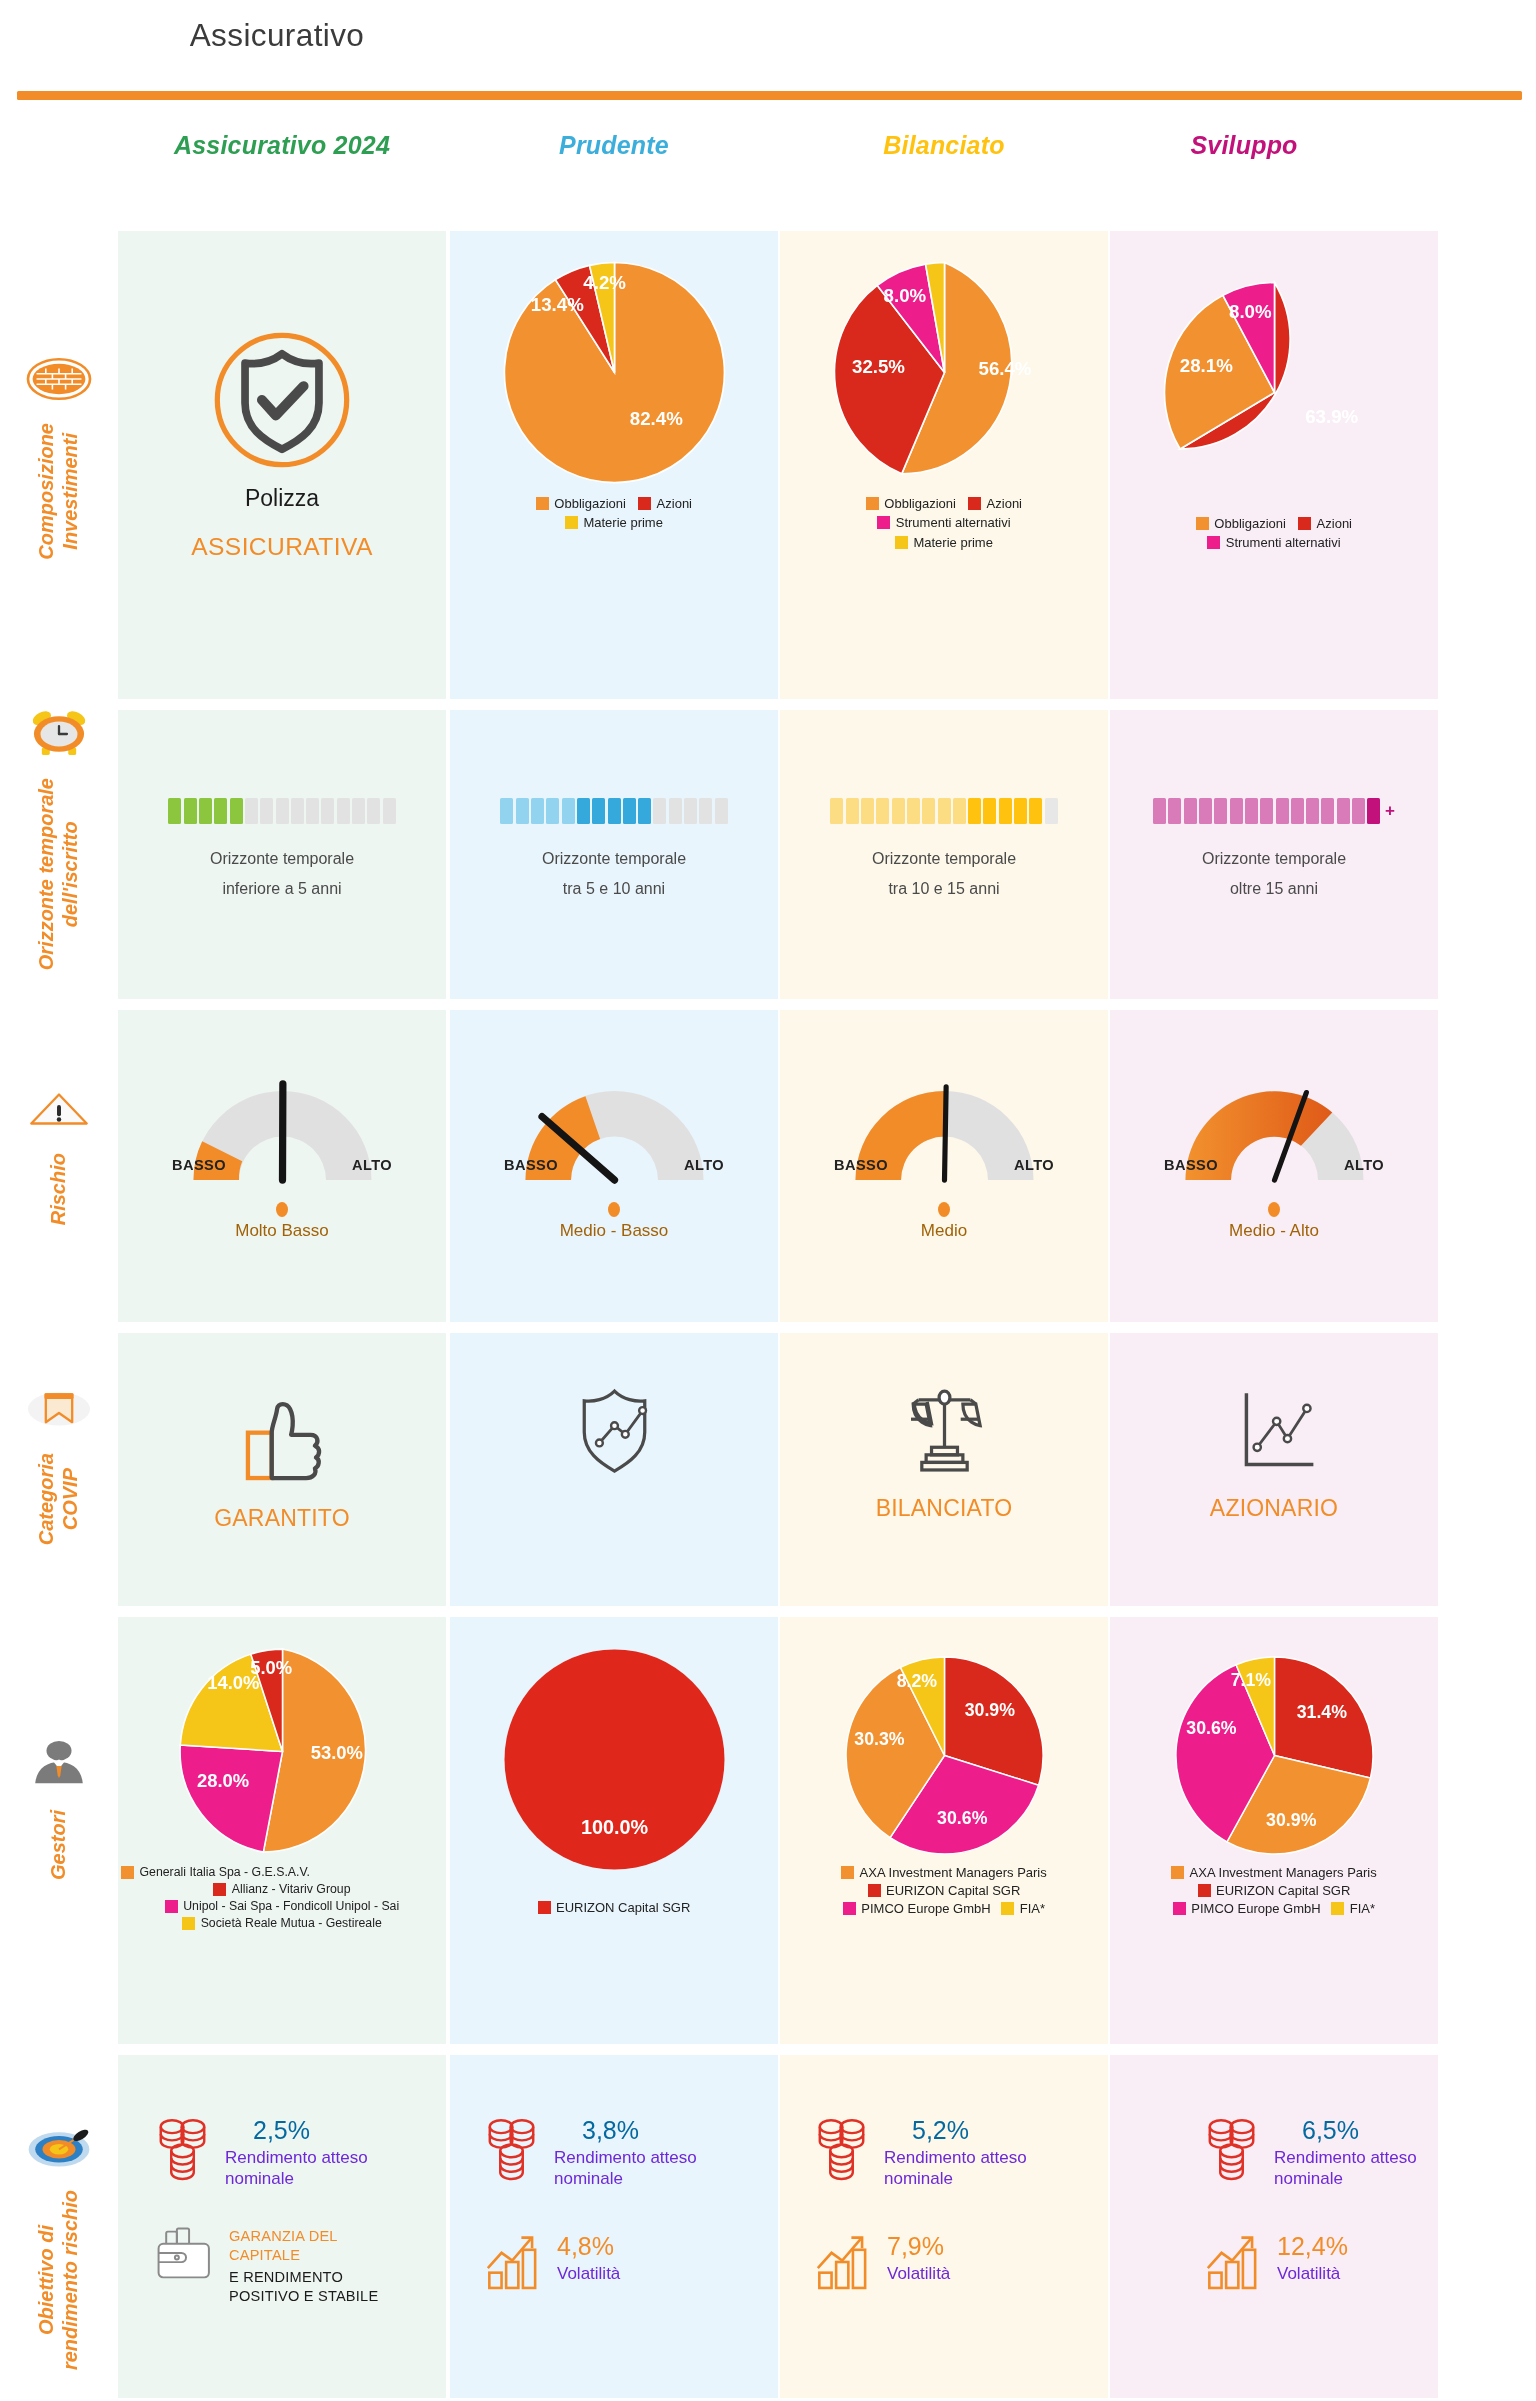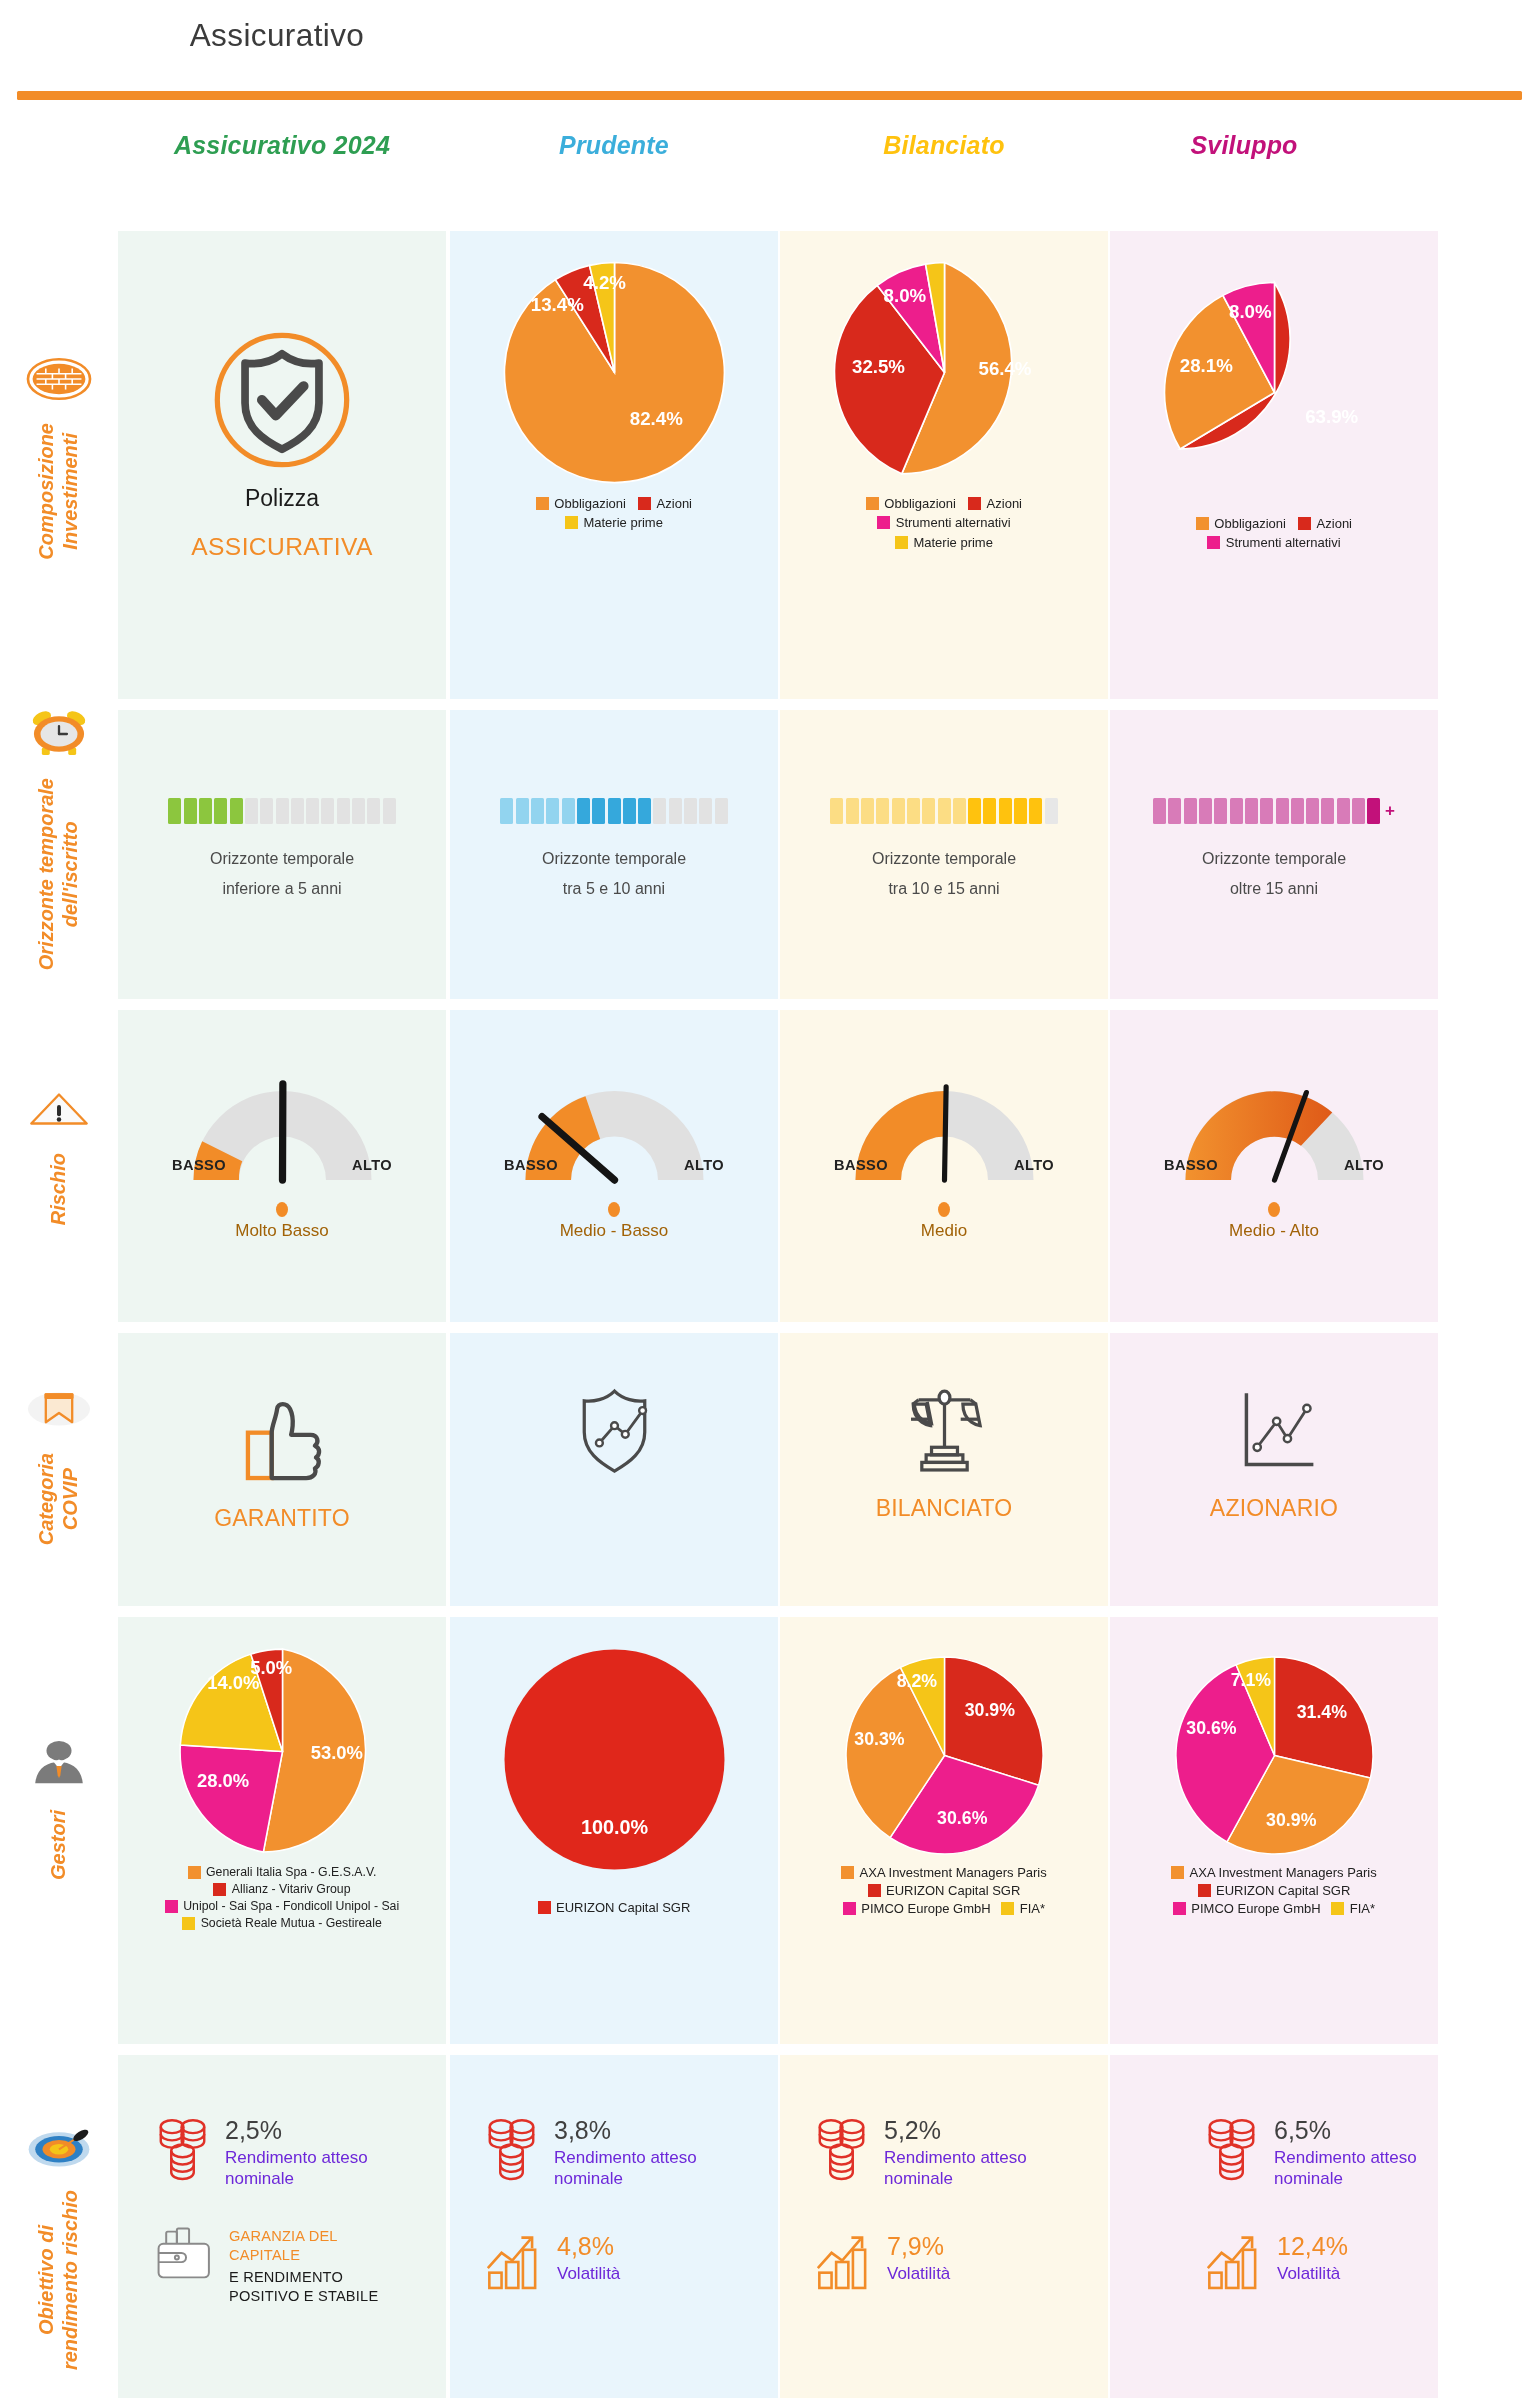--- a/index.html
+++ b/index.html
@@ -60,21 +60,21 @@
   
   .gauge-label { font-size:14.6px; color:#222; font-weight:bold; letter-spacing:0.4px; }
   .gauge-name { font-size:17px; color:#a16207; text-align:center; margin-top:4.6px; }
   .gauge-dot { width:12.3px; height:15.4px; border-radius:50%; background:#F28C28; margin:0 auto; }
   
   .covip-txt { color:#F28C28; font-size:23px; text-align:center; line-height:1.35; letter-spacing:0.2px; }
   
   .ob-line { display:flex; align-items:flex-start; gap:14px; }
   .ob-big { font-size:25px; line-height:1.05; }
   .ob-sub { font-size:17px; color:#6d28d9; line-height:1.25; margin-top:3.8px; }
-  .ob-red  { color:#404040; }
+  .ob-red  { color:#0369a1;margin-left:28px; }
   .ob-orng { color:#F28C28; }
   .ob-gar  { font-size:14.6px; line-height:1.3; letter-spacing:0.2px; }
 </style>
 </head>
 <body>
 
 <div class="grp-row">
   <div class="grp-title" id="grp-assicurativo">Assicurativo</div>
 </div>
 <div class="orange-rule"></div>
@@ -511,21 +511,21 @@
     <path d="M0 0 L0 -100 A100 100 0 0 1 -18.7 98.2 Z" fill="#F2912F" stroke="#fff" stroke-width="1.5"></path>
     <path d="M0 0 L-18.7 98.2 A100 100 0 0 1 -99.8 -6.3 Z" fill="#ED1E8C" stroke="#fff" stroke-width="1.5"></path>
     <path d="M0 0 L-99.8 -6.3 A100 100 0 0 1 -30.9 -95.1 Z" fill="#F5C518" stroke="#fff" stroke-width="1.5"></path>
     <path d="M0 0 L-30.9 -95.1 A100 100 0 0 1 0 -100 Z" fill="#D8291C" stroke="#fff" stroke-width="1.5"></path>
     <text x="53" y="7" fill="#fff" font-size="18" font-weight="bold" font-family="Liberation Sans, sans-serif" text-anchor="middle">53.0%</text>
     <text x="-58" y="35" fill="#fff" font-size="18" font-weight="bold" font-family="Liberation Sans, sans-serif" text-anchor="middle">28.0%</text>
     <text x="-48" y="-61" fill="#fff" font-size="18" font-weight="bold" font-family="Liberation Sans, sans-serif" text-anchor="middle">14.0%</text>
     <text x="-11" y="-76" fill="#fff" font-size="18" font-weight="bold" font-family="Liberation Sans, sans-serif" text-anchor="middle">5.0%</text>
   </svg>
   <div class="legend" style="margin-top:6.1px;padding:0 3.1px;gap:3.1px 9.2px">
-    <div class="lg-item" style="width:100%;justify-content:center;font-size:12.3px">
+    <div class="lg-item" style="width:100%;font-size:12.3px">
         <span class="sw" style="background:#F2912F"></span>
       <span>Generali Italia Spa - G.E.S.A.V.</span>
       </div>
     <div class="lg-item" style="width:100%;justify-content:center;font-size:12.3px">
         <span class="sw" style="background:#D8291C"></span>
       <span>Allianz - Vitariv Group</span>
       </div>
     <div class="lg-item" style="width:100%;justify-content:center;font-size:12.3px">
         <span class="sw" style="background:#ED1E8C"></span>
       <span>Unipol - Sai Spa - Fondicoll Unipol - Sai</span>

